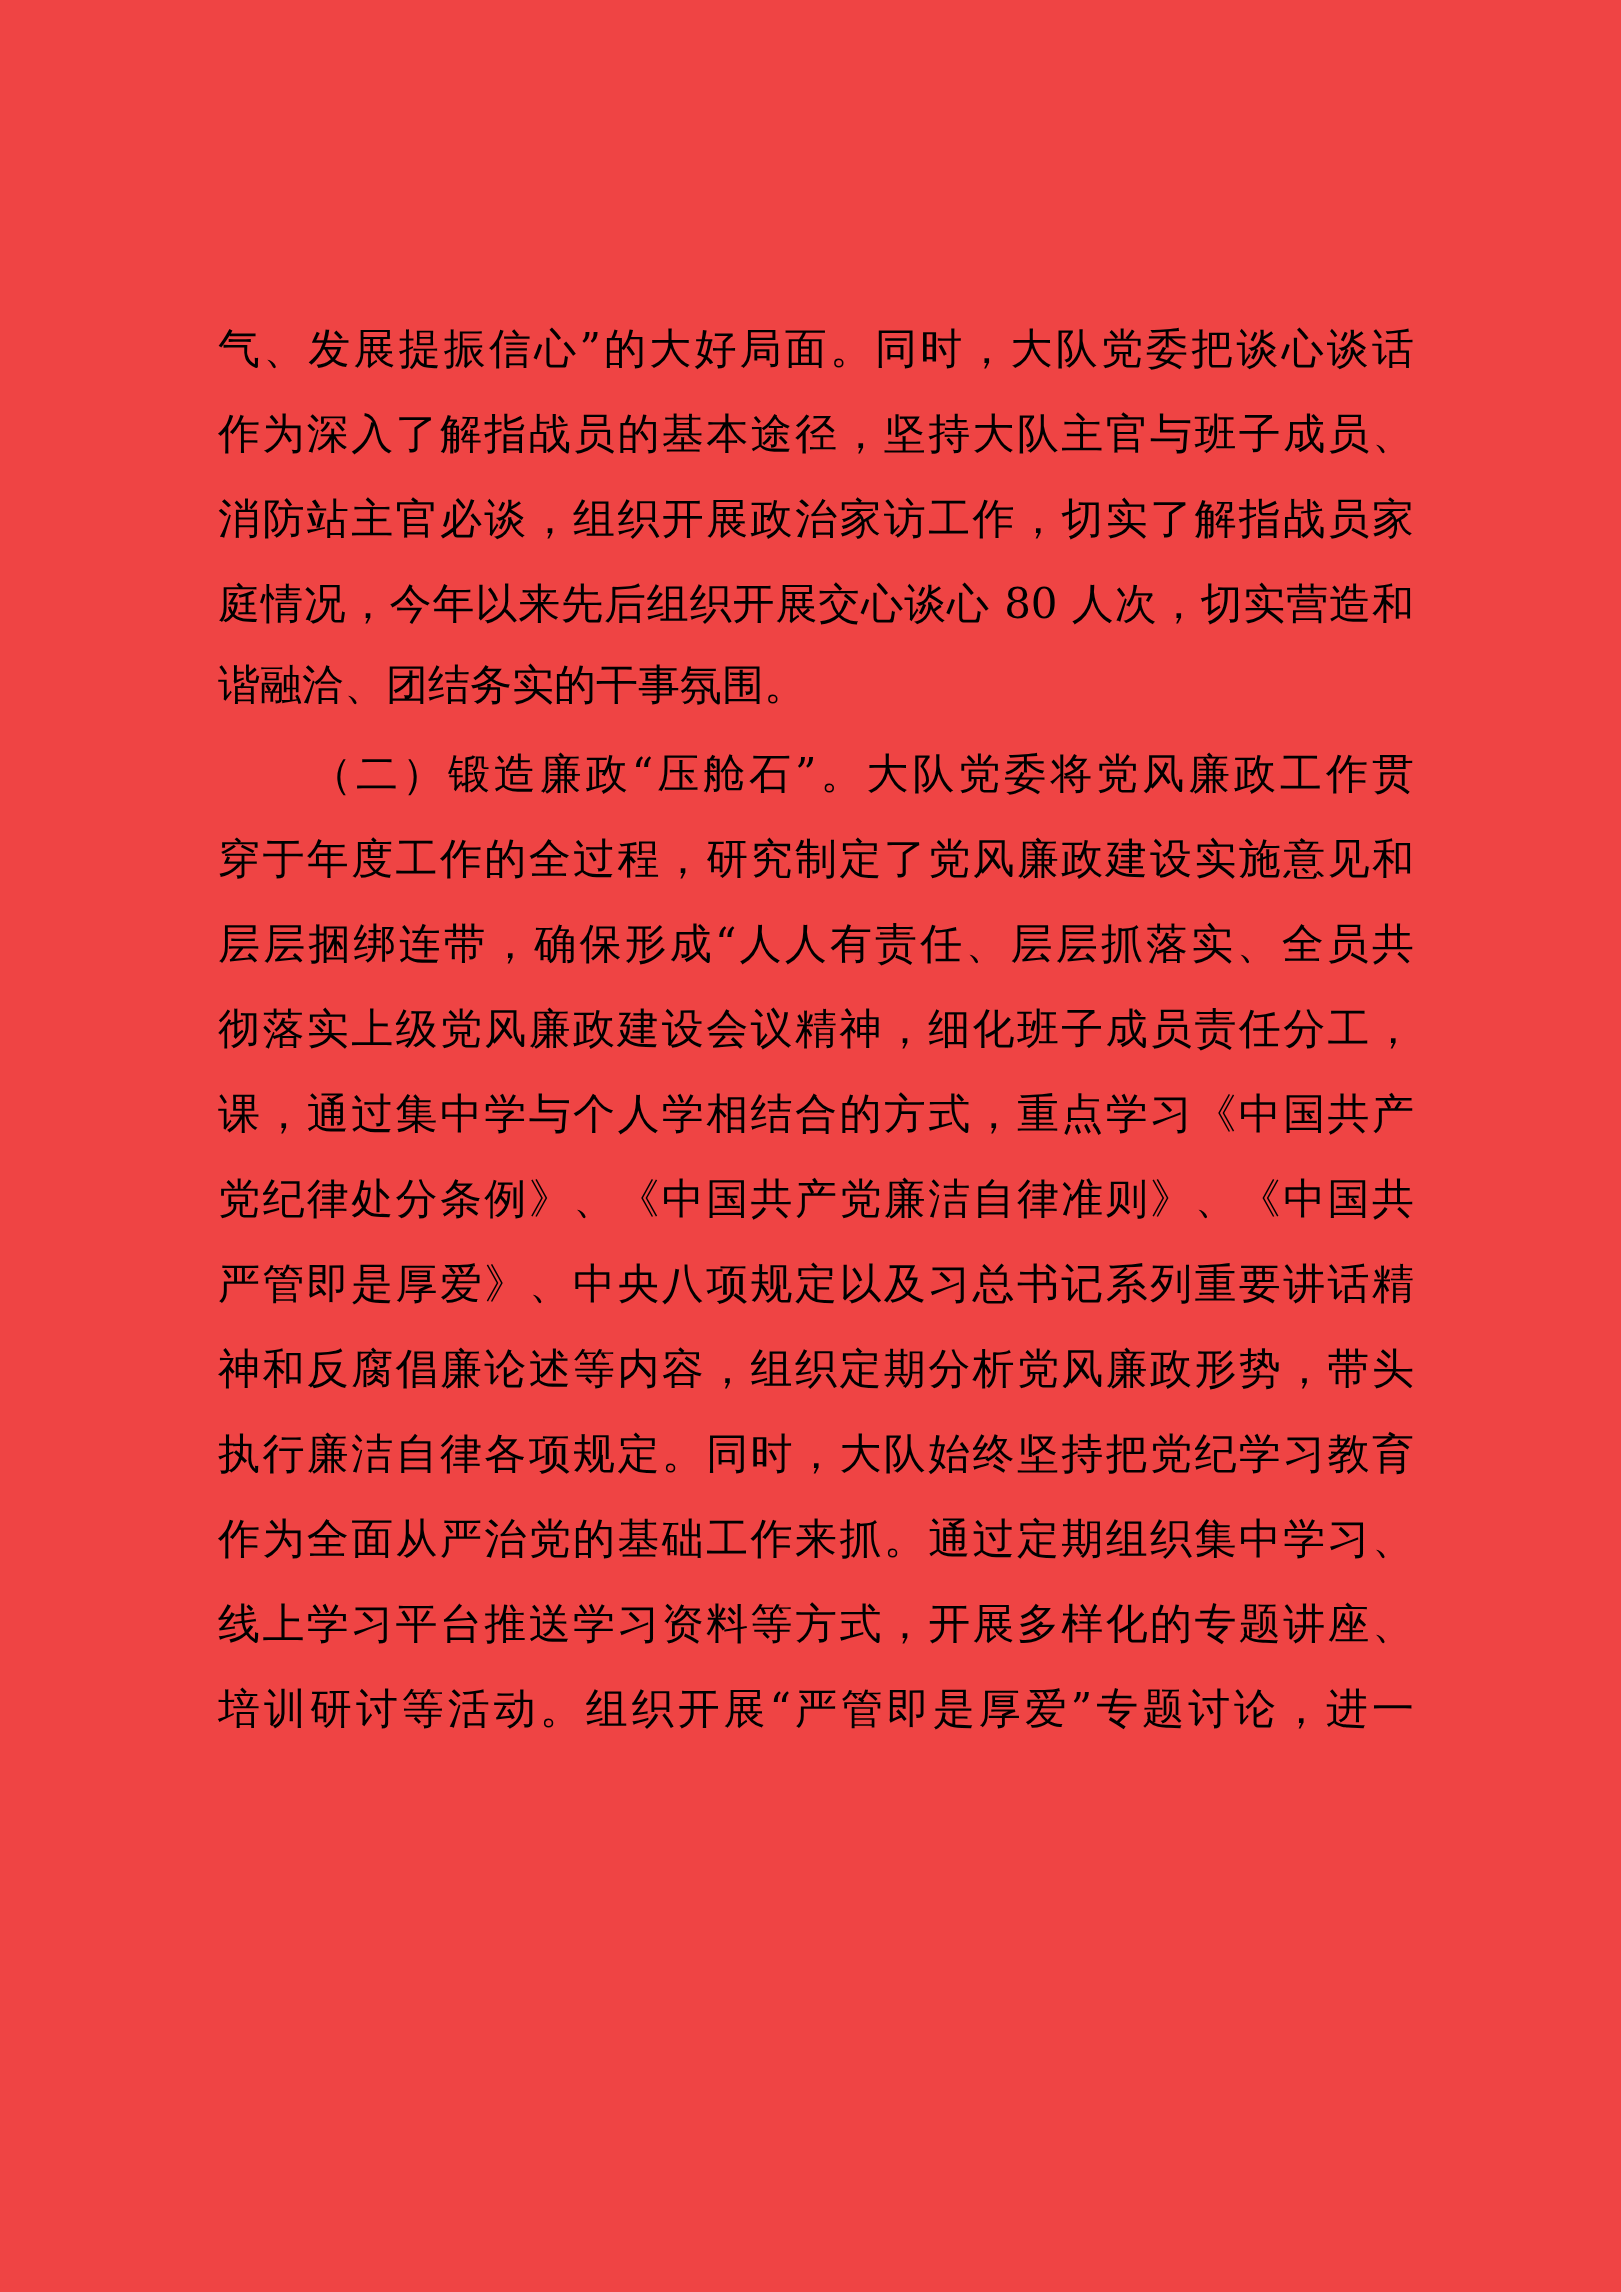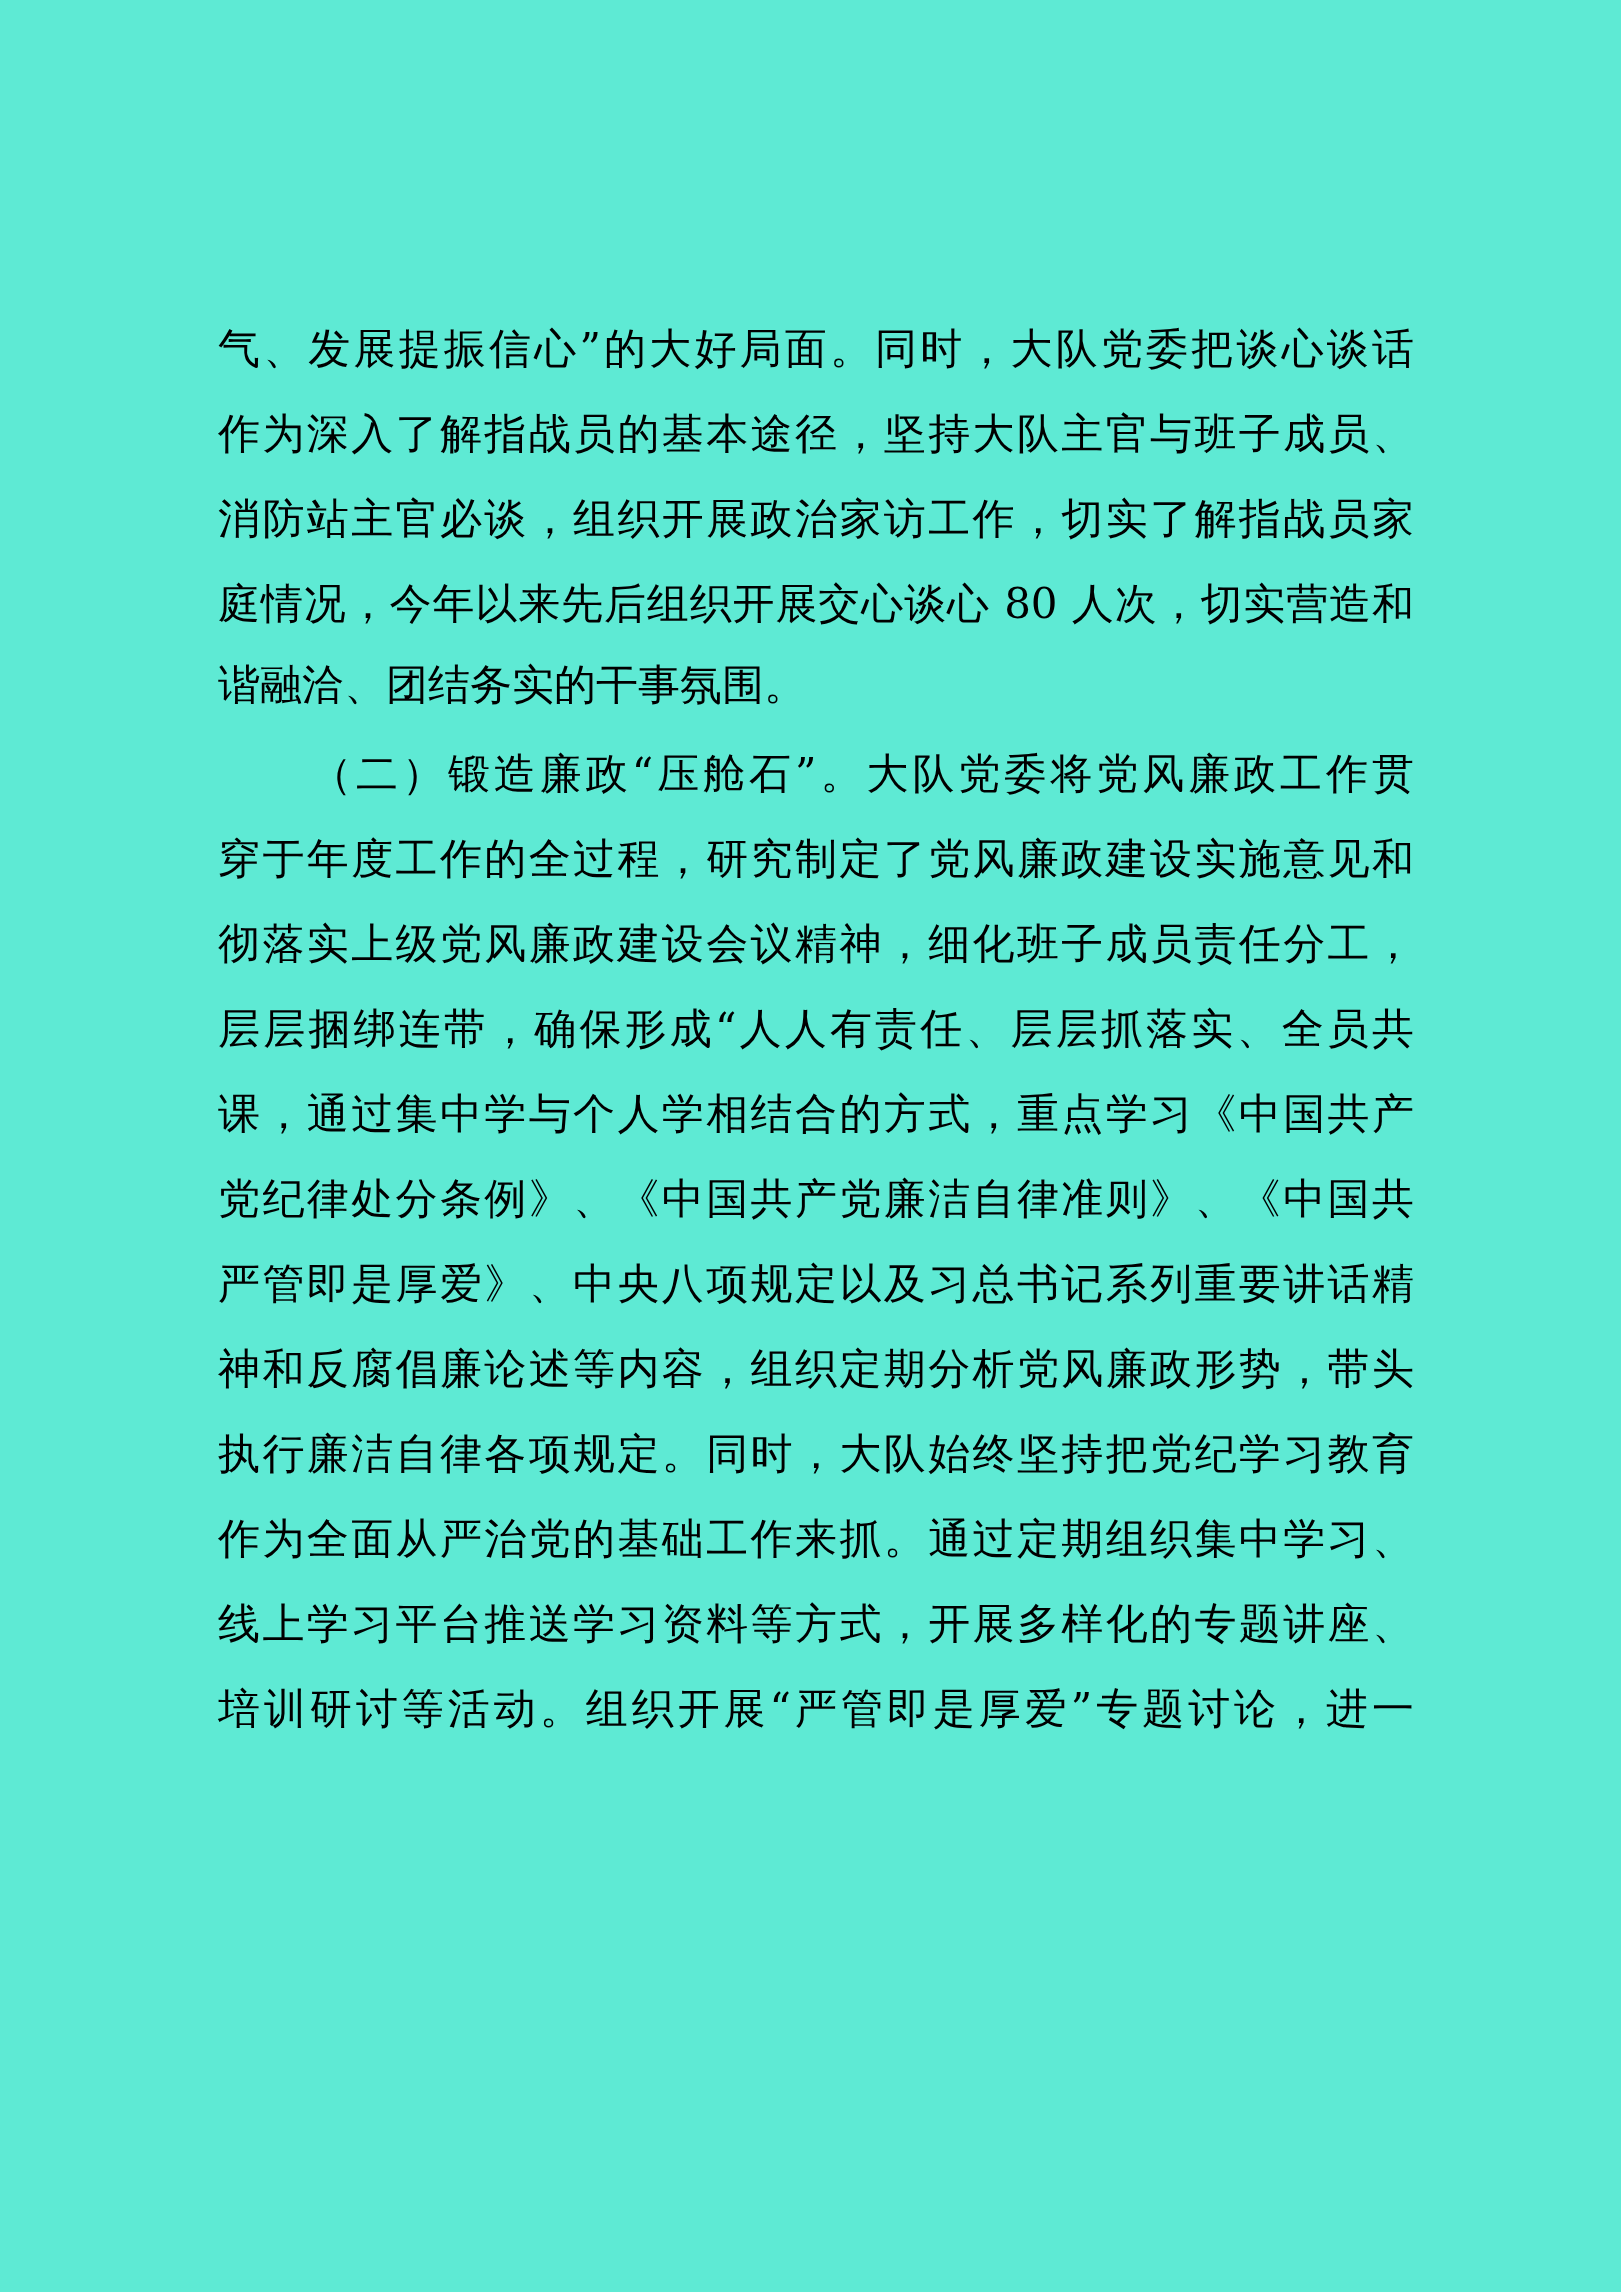--- a/index.html
+++ b/index.html
@@ -12,21 +12,21 @@
       height: 2293px;
       position: relative;
       overflow: hidden;
     }
     .page {
       position: absolute;
       left: 0;
       top: 0;
       width: 1621px;
       height: 2293px;
-      background: #5eead4;
+      background: #ef4444;
     }
     .text-block {
       position: absolute;
       left: 218px;
       top: 306px;
       width: 1196px;
       color: #000000;
       font-family: "DejaVu Serif", "Liberation Serif", serif;
       font-size: 42px;
       line-height: 85px;
@@ -61,22 +61,22 @@
       <span class="line">气、发展提振信心”的大好局面。同时，大队党委把谈心谈话</span>
       <span class="line">作为深入了解指战员的基本途径，坚持大队主官与班子成员、</span>
       <span class="line">消防站主官必谈，组织开展政治家访工作，切实了解指战员家</span>
       <span class="line">庭情况，今年以来先后组织开展交心谈心 80 人次，切实营造和</span>
       <span class="line last">谐融洽、团结务实的干事氛围。</span>
     </div>
 
     <div class="paragraph">
       <span class="line indent"><span class="heading-run">（二）锻造廉政“压舱石”。</span><span>大队党委将党风廉政工作贯</span></span>
       <span class="line">穿于年度工作的全过程，研究制定了党风廉政建设实施意见和</span>
+      <span class="line">层层捆绑连带，确保形成“人人有责任、层层抓落实、全员共</span>
       <span class="line">彻落实上级党风廉政建设会议精神，细化班子成员责任分工，</span>
-      <span class="line">层层捆绑连带，确保形成“人人有责任、层层抓落实、全员共</span>
       <span class="line">课，通过集中学与个人学相结合的方式，重点学习《中国共产</span>
       <span class="line">党纪律处分条例》、《中国共产党廉洁自律准则》、《中国共</span>
       <span class="line">严管即是厚爱》、中央八项规定以及习总书记系列重要讲话精</span>
       <span class="line">神和反腐倡廉论述等内容，组织定期分析党风廉政形势，带头</span>
       <span class="line">执行廉洁自律各项规定。同时，大队始终坚持把党纪学习教育</span>
       <span class="line">作为全面从严治党的基础工作来抓。通过定期组织集中学习、</span>
       <span class="line">线上学习平台推送学习资料等方式，开展多样化的专题讲座、</span>
       <span class="line">培训研讨等活动。组织开展“严管即是厚爱”专题讨论，进一</span>
     </div>
 

